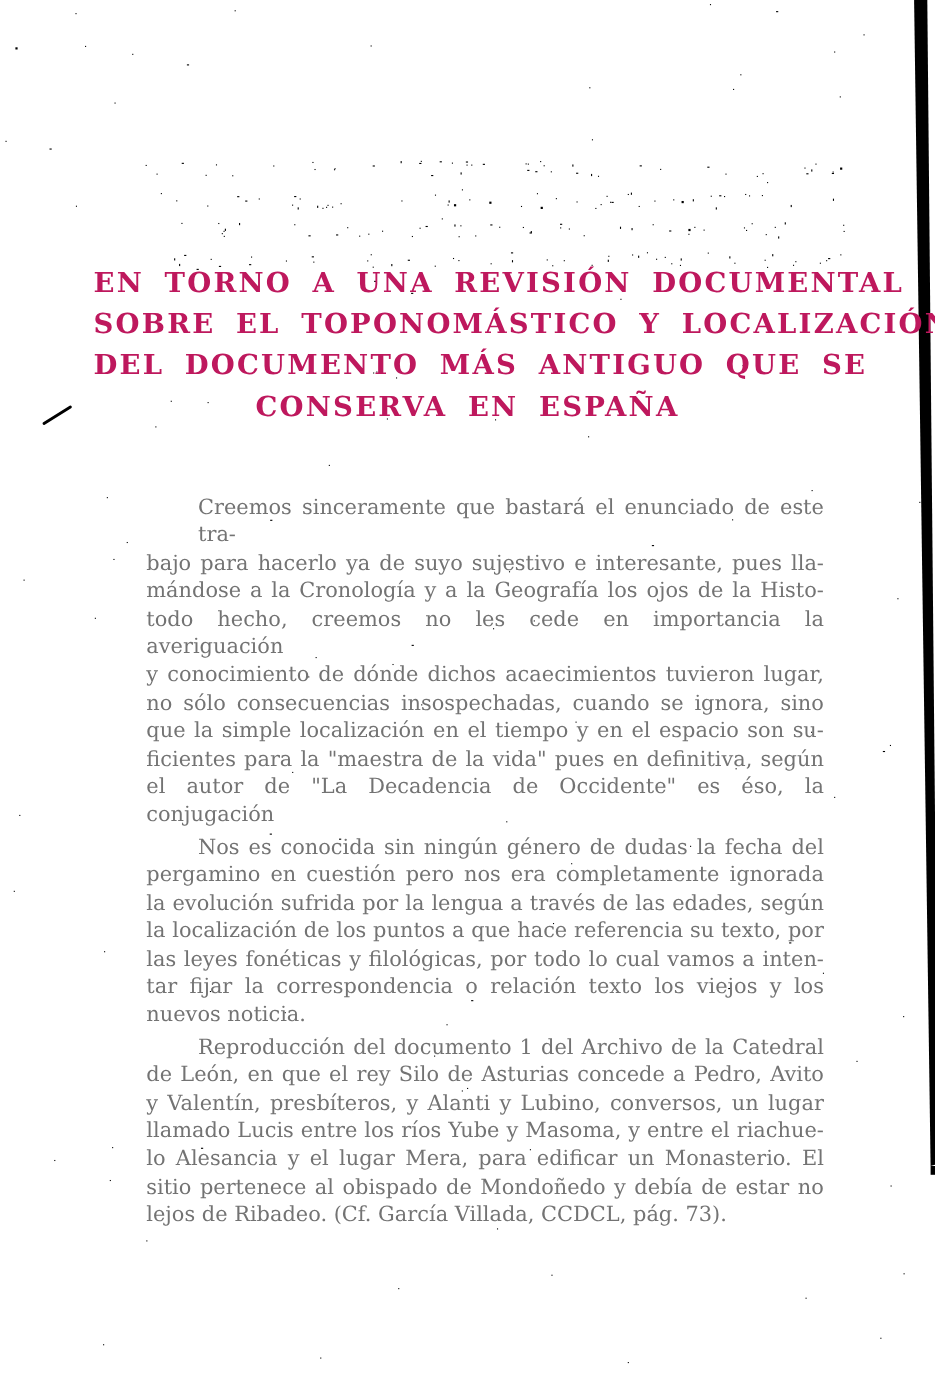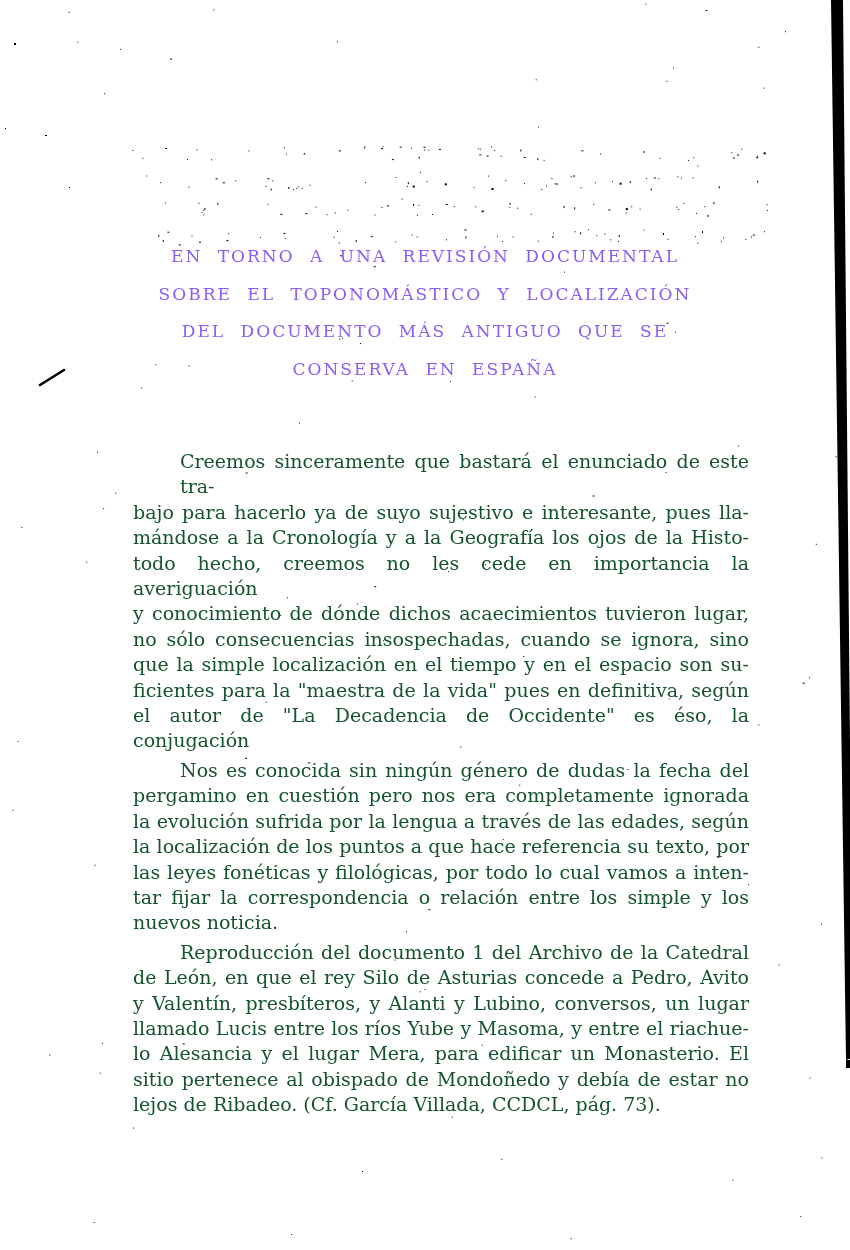--- a/index.html
+++ b/index.html
@@ -18,43 +18,43 @@
   }
   
   .title-block {
     position: absolute;
     top: 238px;
     left: 85px;
     width: 680px;
     text-align: center;
   }
   .title-line {
-    font-size: 17px;
-    font-weight: 400;
+    font-size: 25px;
+    font-weight: 700;
     line-height: 37.5px;
     letter-spacing: 2px;
     word-spacing: 8px;
     white-space: nowrap;
-    color: #8b5cf6;
+    color: #be185d;
   }
   
   .body-block {
     position: absolute;
     top: 449px;
     left: 133px;
     width: 616px;
   }
   .para { margin: 0 0 4px 0; }
   .line {
     font-size: 19px;
     line-height: 25.4px;
     text-align: justify;
     text-align-last: justify;
     white-space: normal;
-    color: #14532d;
+    color: #737373;
   }
   .line.first { padding-left: 47px; }
   .line.lastline { text-align-last: left; }
   
   .artifact-layer {
     position: absolute;
     top: 0; left: 0;
     width: 850px; height: 1250px;
     pointer-events: none;
   }
@@ -388,21 +388,21 @@
         <div class="line">que la simple localización en el tiempo y en el espacio son su-</div>
         <div class="line">ficientes para la "maestra de la vida" pues en definitiva, según</div>
         <div class="line">el autor de "La Decadencia de Occidente" es éso, la conjugación</div>
       </div>
       <div class="para">
         <div class="line first">Nos es conocida sin ningún género de dudas la fecha del</div>
         <div class="line">pergamino en cuestión pero nos era completamente ignorada</div>
         <div class="line">la evolución sufrida por la lengua a través de las edades, según</div>
         <div class="line">la localización de los puntos a que hace referencia su texto, por</div>
         <div class="line">las leyes fonéticas y filológicas, por todo lo cual vamos a inten-</div>
-        <div class="line">tar fijar la correspondencia o relación entre los simple y los</div>
+        <div class="line">tar fijar la correspondencia o relación texto los viejos y los</div>
         <div class="line lastline">nuevos noticia.</div>
       </div>
       <div class="para">
         <div class="line first">Reproducción del documento 1 del Archivo de la Catedral</div>
         <div class="line">de León, en que el rey Silo de Asturias concede a Pedro, Avito</div>
         <div class="line">y Valentín, presbíteros, y Alanti y Lubino, conversos, un lugar</div>
         <div class="line">llamado Lucis entre los ríos Yube y Masoma, y entre el riachue-</div>
         <div class="line">lo Alesancia y el lugar Mera, para edificar un Monasterio. El</div>
         <div class="line">sitio pertenece al obispado de Mondoñedo y debía de estar no</div>
         <div class="line lastline">lejos de Ribadeo. (Cf. García Villada, CCDCL, pág. 73).</div>

